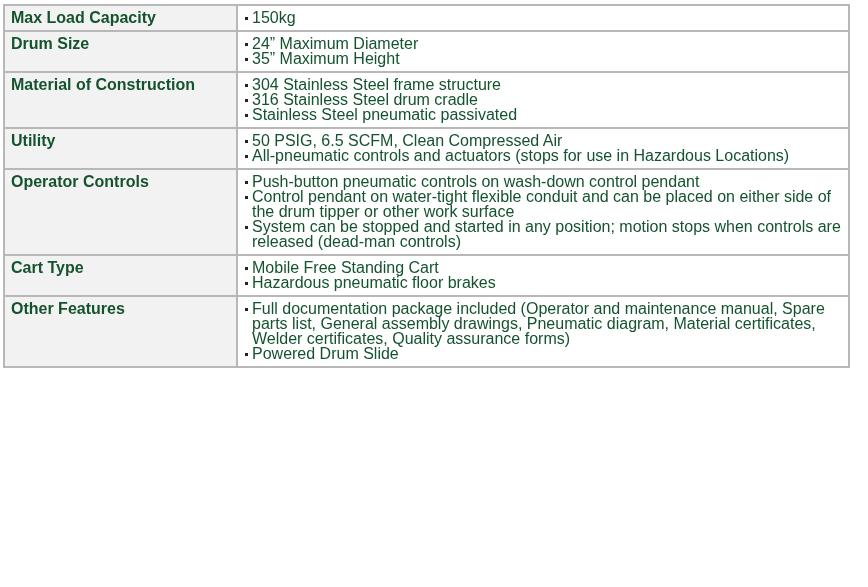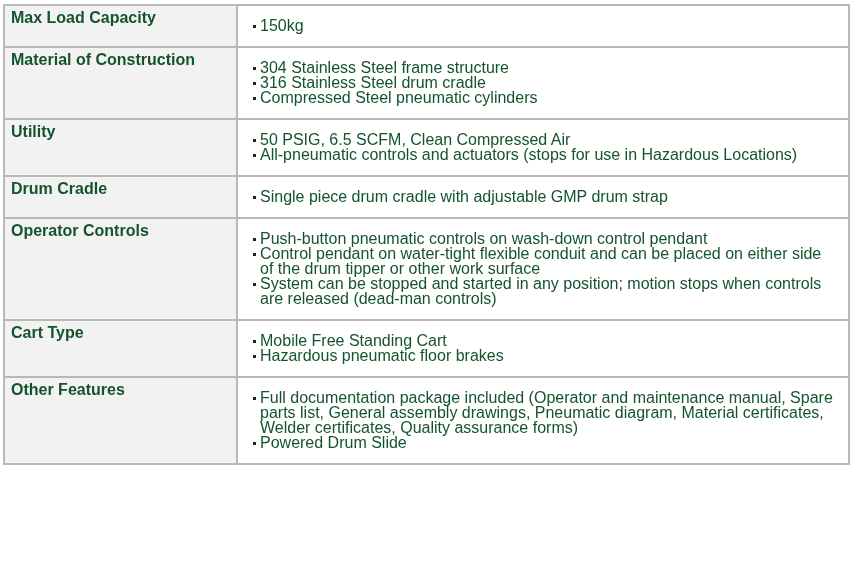--- a/index.html
+++ b/index.html
@@ -20,64 +20,65 @@
     line-height: 15px;
   }
   td.label {
     width: 219px;
     background: #f2f2f2;
     font-weight: bold;
     padding-left: 6px;
     padding-top: 6px;
   }
   td.val { background: #ffffff; padding-left: 4px; padding-top: 5px; }
-  ul.items { list-style: none; margin: 8px; padding: 0; }
+  ul.items { list-style: none; margin: 0; padding: 0; }
   ul.items li { position: relative; padding-left: 8px; }
   ul.items li::before {
     content: ""; position: absolute; left: 1px; top: 7px;
     width: 3px; height: 3px; background: #222;
   }
 </style>
 </head>
 <body>
 
 <table class="spec">
   <tbody id="spec-body">
       <tr>
         <td class="label">Max Load Capacity</td>
         <td class="val">
           <ul class="items">
             <li>150kg</li>
           </ul>
         </td>
       </tr>
       <tr>
+        <td class="label">Drum Size</td>
+        <td class="val">
+          <ul class="items">
+            <li>24” Maximum Diameter</li>
+            <li>35” Maximum Height</li>
+          </ul>
+        </td>
+      </tr>
+      <tr>
         <td class="label">Material of Construction</td>
         <td class="val">
           <ul class="items">
             <li>304 Stainless Steel frame structure</li>
             <li>316 Stainless Steel drum cradle</li>
-            <li>Compressed Steel pneumatic cylinders</li>
+            <li>Stainless Steel pneumatic passivated</li>
           </ul>
         </td>
       </tr>
       <tr>
         <td class="label">Utility</td>
         <td class="val">
           <ul class="items">
             <li>50 PSIG, 6.5 SCFM, Clean Compressed Air</li>
             <li>All-pneumatic controls and actuators (stops for use in Hazardous Locations)</li>
-          </ul>
-        </td>
-      </tr>
-      <tr>
-        <td class="label">Drum Cradle</td>
-        <td class="val">
-          <ul class="items">
-            <li>Single piece drum cradle with adjustable GMP drum strap</li>
           </ul>
         </td>
       </tr>
       <tr>
         <td class="label">Operator Controls</td>
         <td class="val">
           <ul class="items">
             <li>Push-button pneumatic controls on wash-down control pendant</li>
             <li>Control pendant on water-tight flexible conduit and can be placed on either side of the drum tipper or other work surface</li>
             <li>System can be stopped and started in any position; motion stops when controls are released (dead-man controls)</li>

